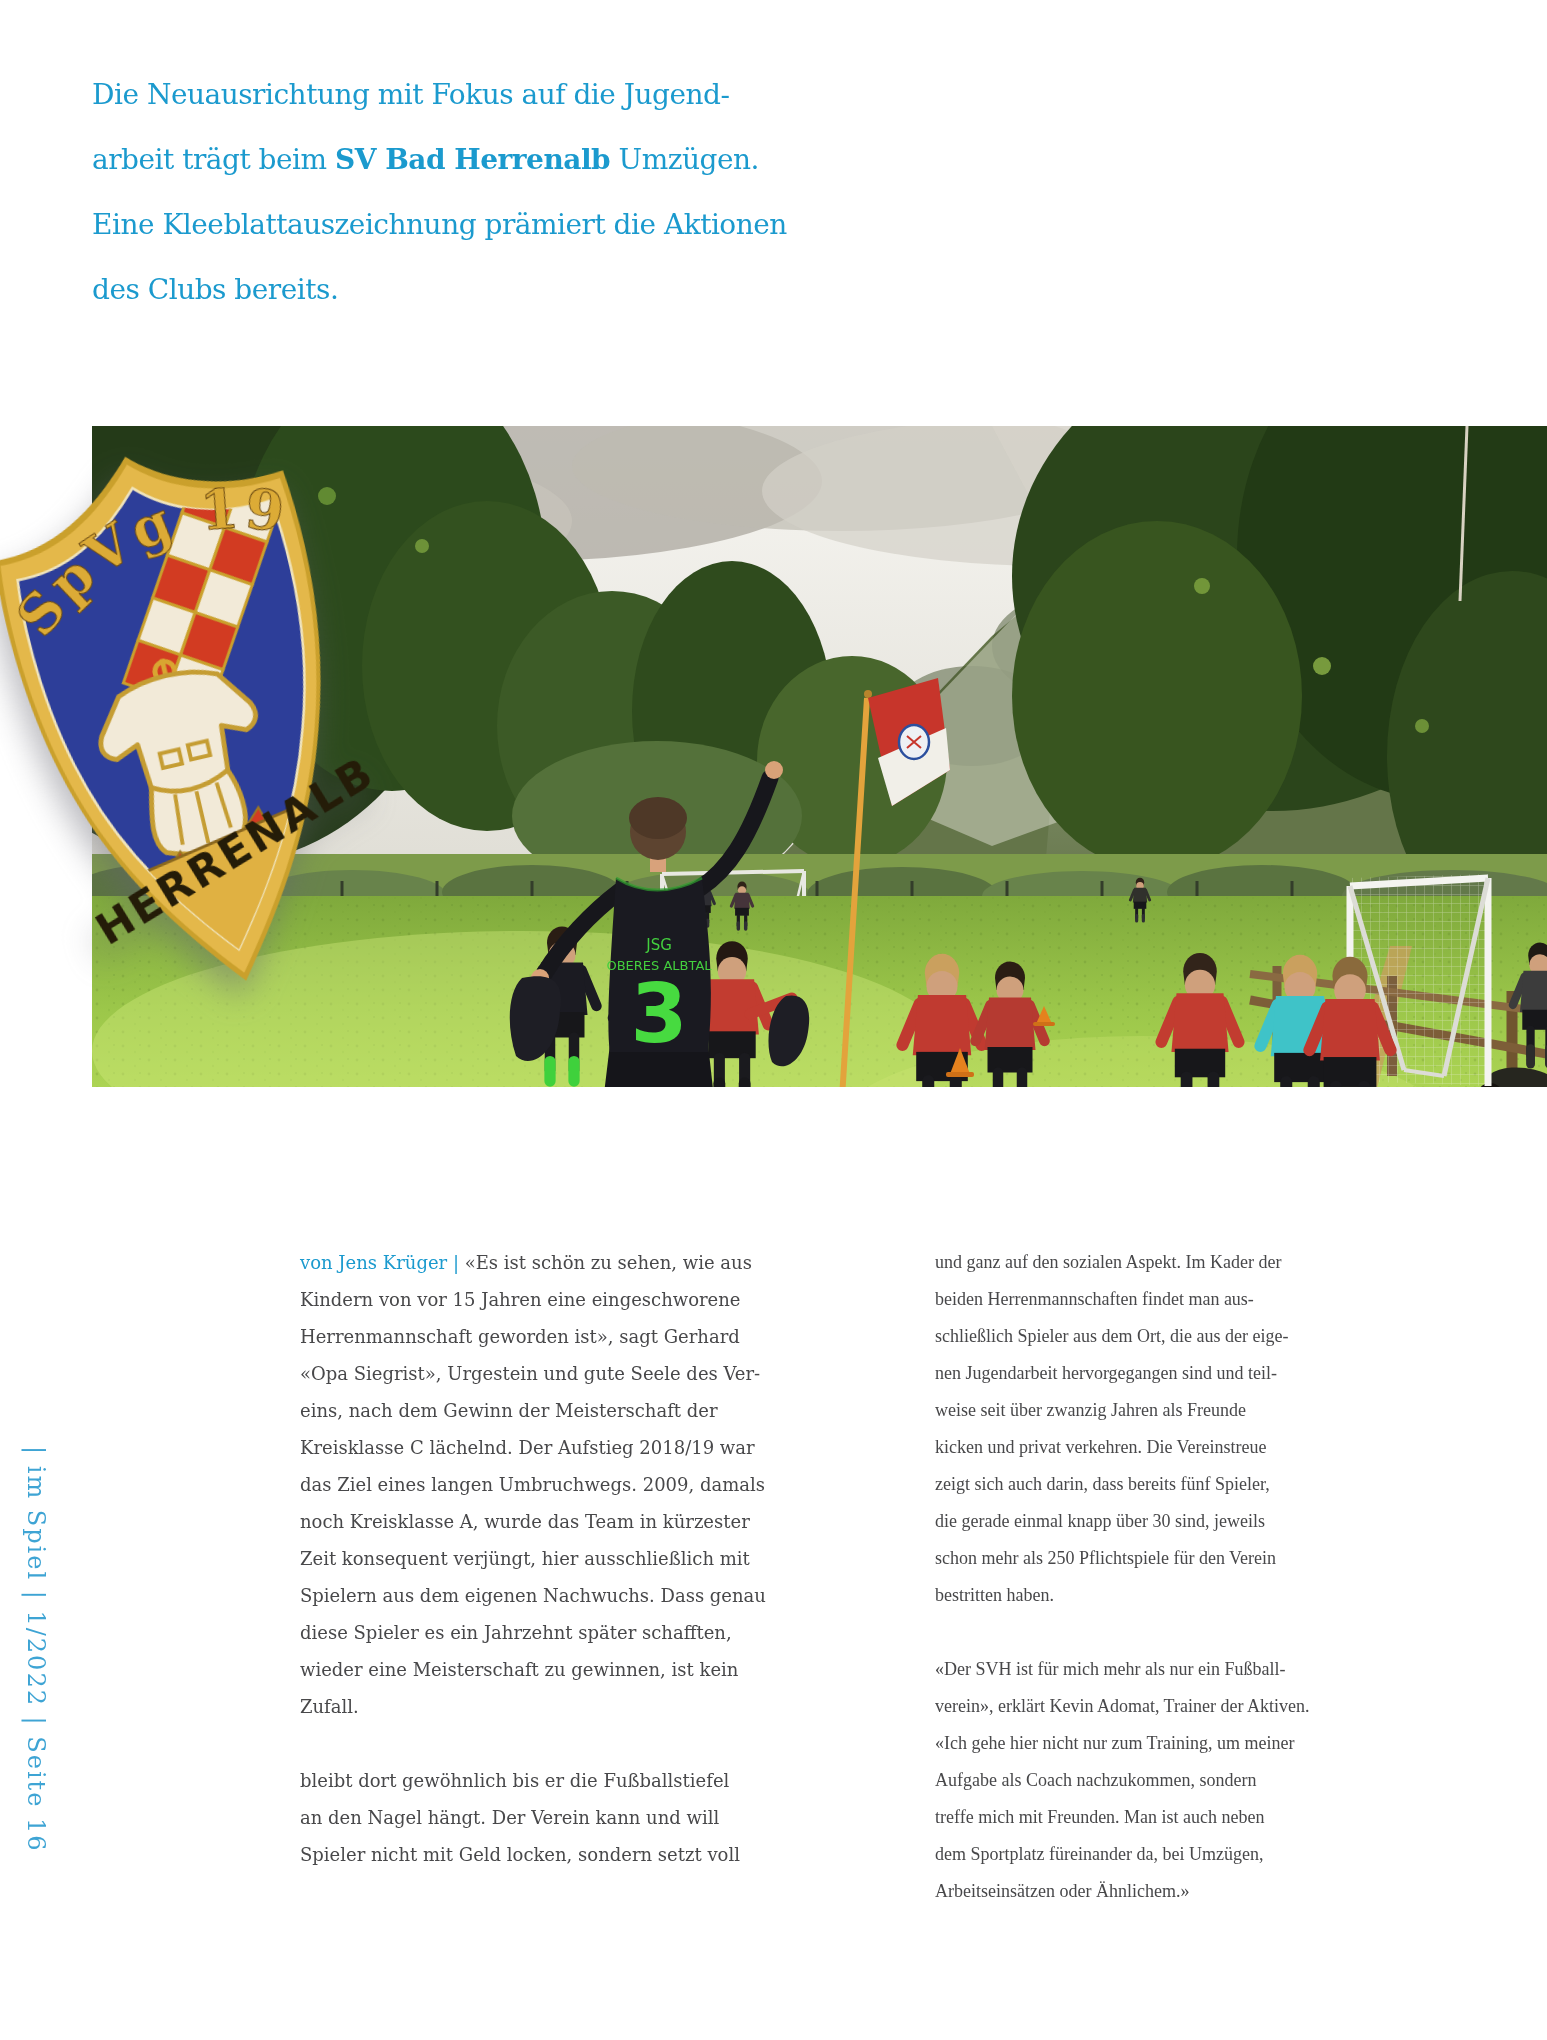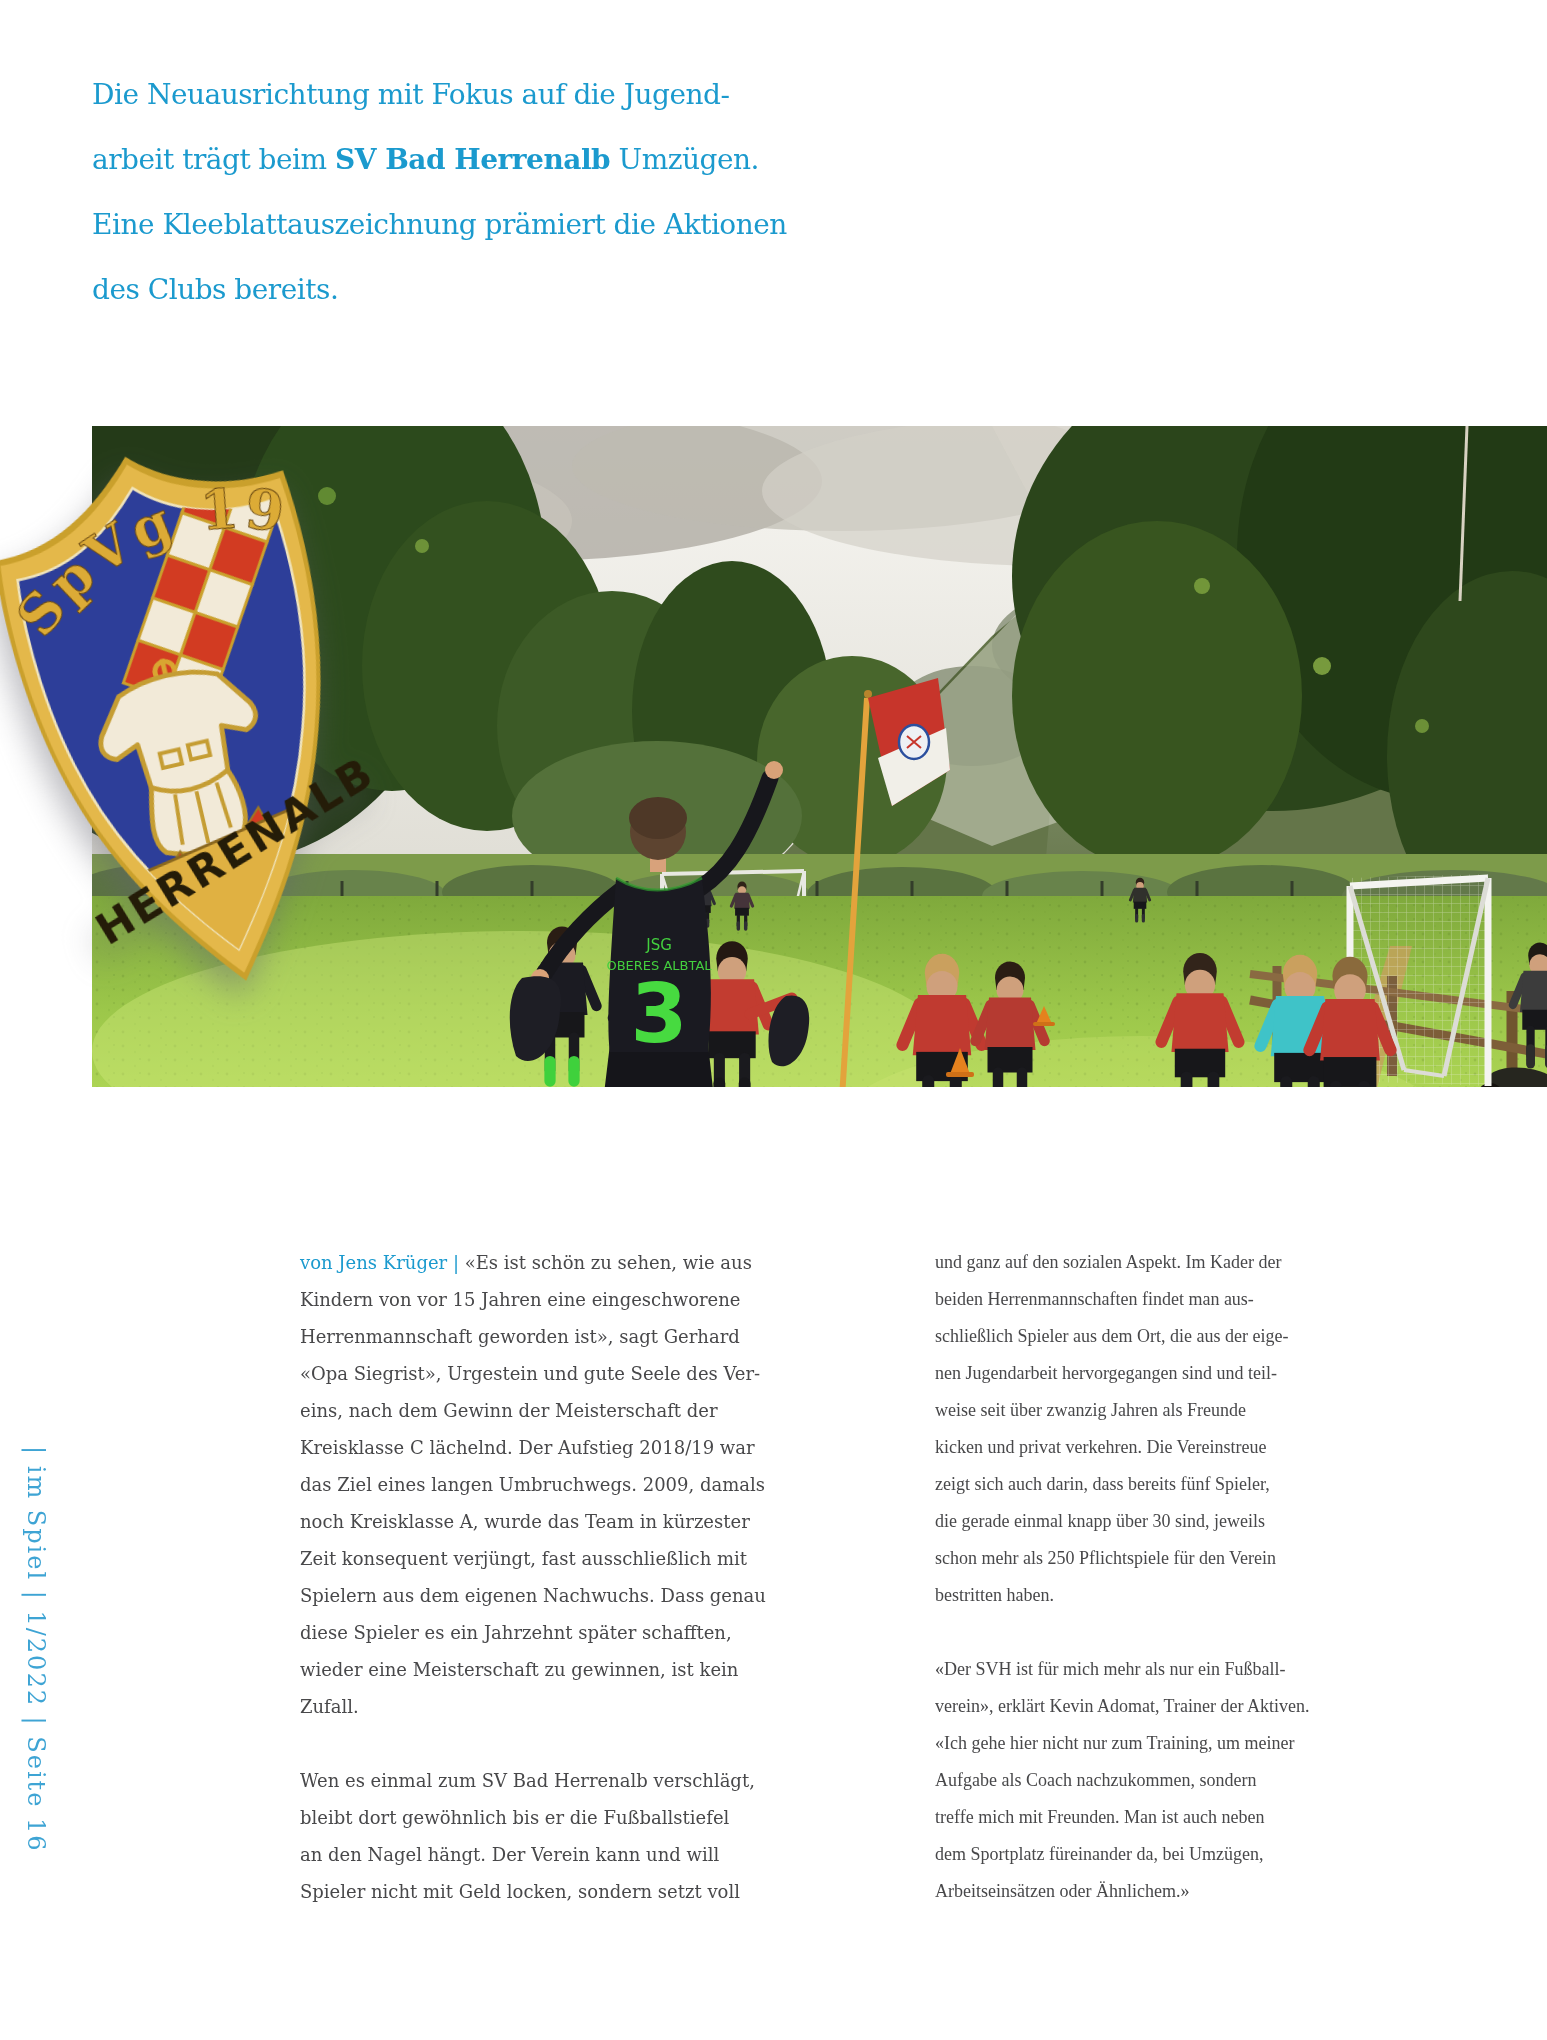--- a/index.html
+++ b/index.html
@@ -328,28 +328,27 @@
   <div id="col-left" class="col">
       <div class="para">
         <div><span class="byline">von Jens Krüger | </span>«Es ist schön zu sehen, wie aus</div>
         <div>Kindern von vor 15 Jahren eine eingeschworene</div>
         <div>Herrenmannschaft geworden ist», sagt Gerhard</div>
         <div>«Opa Siegrist», Urgestein und gute Seele des Ver-</div>
         <div>eins, nach dem Gewinn der Meisterschaft der</div>
         <div>Kreisklasse C lächelnd. Der Aufstieg 2018/19 war</div>
         <div>das Ziel eines langen Umbruchwegs. 2009, damals</div>
         <div>noch Kreisklasse A, wurde das Team in kürzester</div>
-        <div>Zeit konsequent verjüngt, fast ausschließlich mit</div>
+        <div>Zeit konsequent verjüngt, hier ausschließlich mit</div>
         <div>Spielern aus dem eigenen Nachwuchs. Dass genau</div>
         <div>diese Spieler es ein Jahrzehnt später schafften,</div>
         <div>wieder eine Meisterschaft zu gewinnen, ist kein</div>
         <div>Zufall.</div>
       </div>
       <div class="para">
-        <div>Wen es einmal zum SV Bad Herrenalb verschlägt,</div>
         <div>bleibt dort gewöhnlich bis er die Fußballstiefel</div>
         <div>an den Nagel hängt. Der Verein kann und will</div>
         <div>Spieler nicht mit Geld locken, sondern setzt voll</div>
       </div>
     </div>
   <div id="col-right" class="col">
       <div class="para">
         <div>und ganz auf den sozialen Aspekt. Im Kader der</div>
         <div>beiden Herrenmannschaften findet man aus-</div>
         <div>schließlich Spieler aus dem Ort, die aus der eige-</div>

